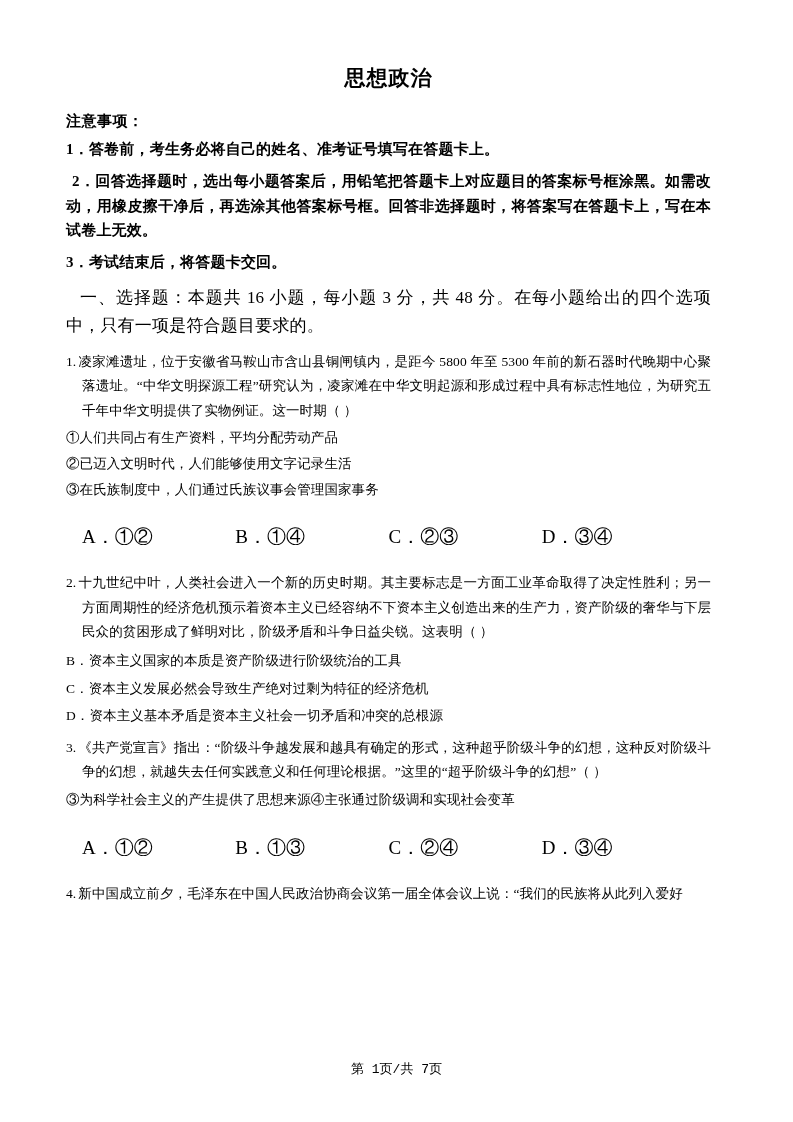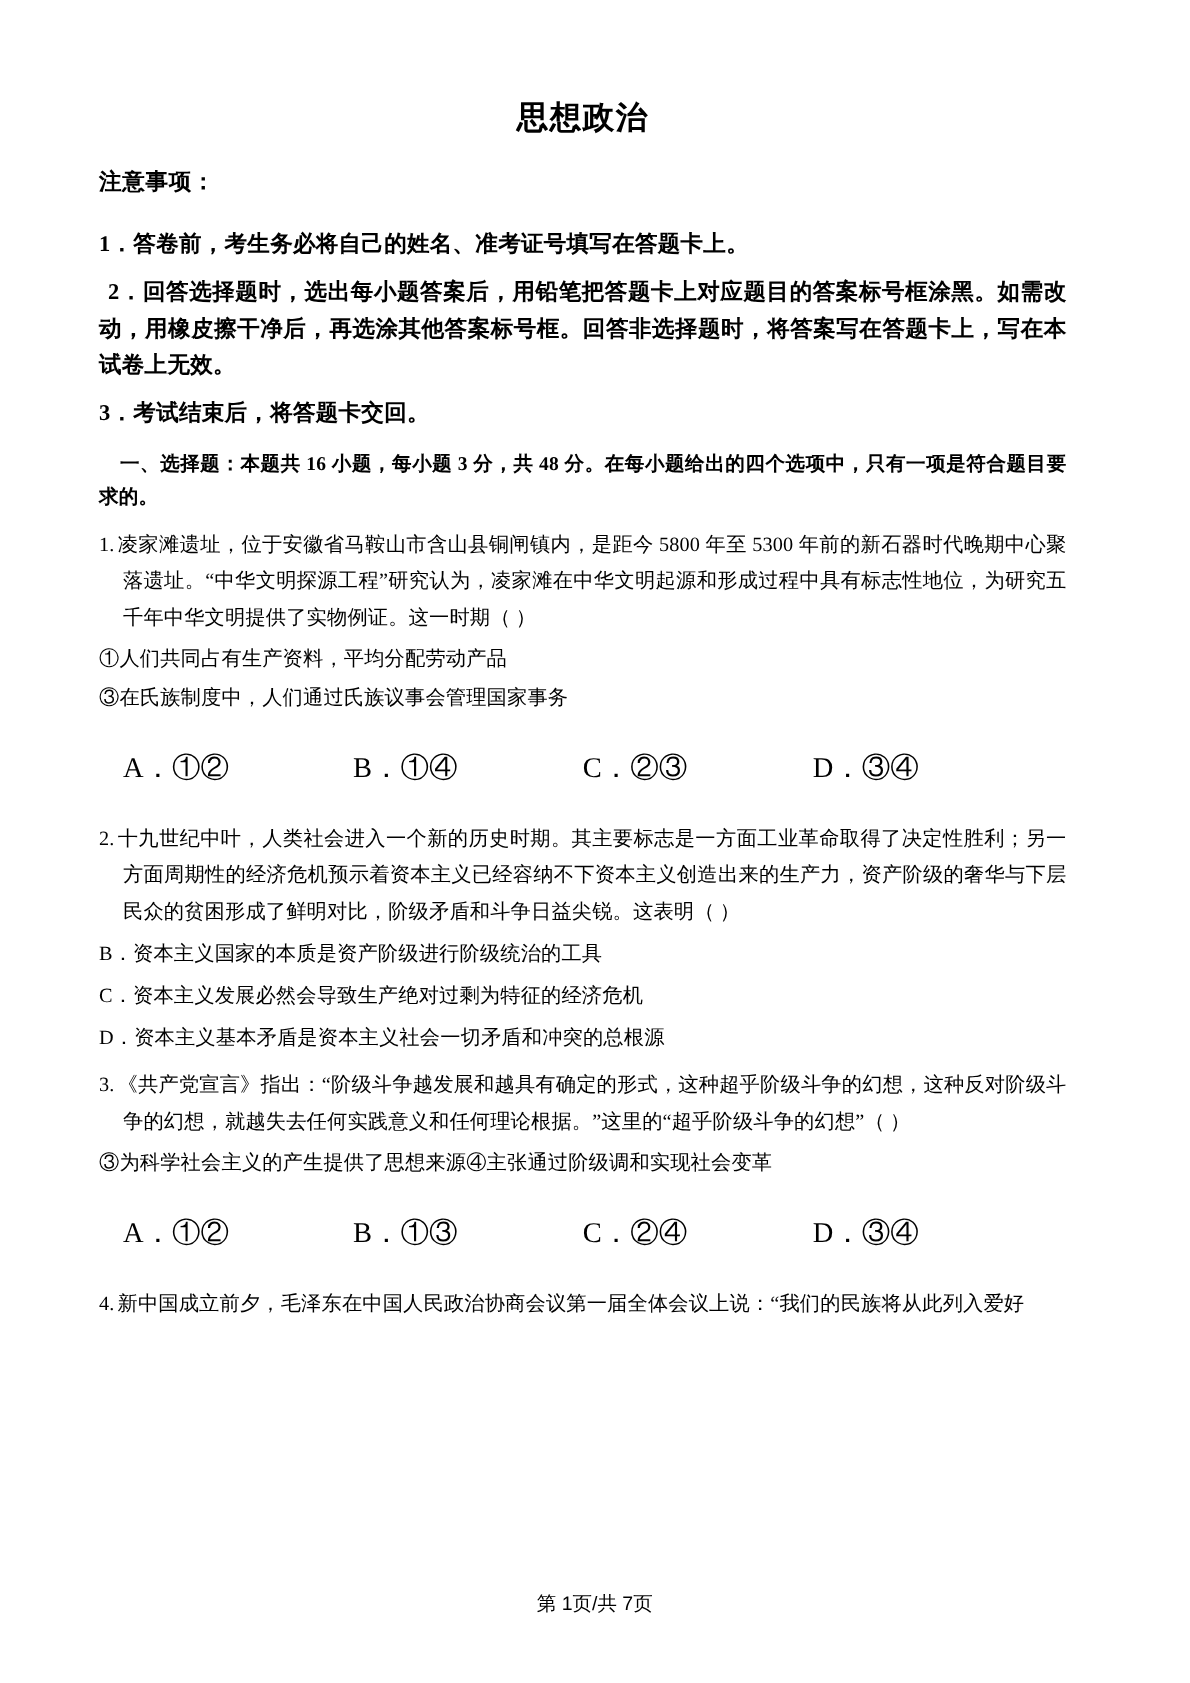--- a/index.html
+++ b/index.html
@@ -25,37 +25,37 @@
   .doc-title {
     text-align: center;
     font-size: 21px;
     font-weight: bold;
     letter-spacing: 1px;
     margin: 16px 0 20px 0;
   }
   .notice-head {
     font-size: 15px;
     font-weight: bold;
-    margin: 6px 0 20px 0;
+    margin: 6px 0 6px 0;
     letter-spacing: 0.5px;
   }
   .notice-item {
     font-size: 15px;
     font-weight: bold;
     line-height: 1.62;
     margin-bottom: 8px;
     text-align: justify;
     letter-spacing: 0.2px;
   }
   .notice-item.indent {
     text-indent: 6px;
   }
   .section-head {
-    font-size: 13px;
-    font-weight: bold;
+    font-size: 17px;
+    font-weight: normal;
     line-height: 1.62;
     margin: 10px 0 10px 0;
     text-align: justify;
     text-indent: 14px;
     letter-spacing: 0.2px;
   }
   .q {
     margin-bottom: 6px;
   }
   .q-stem {
@@ -92,41 +92,42 @@
     padding-left: 16px;
     text-indent: -16px;
   }
   .footer {
     position: absolute;
     left: 0;
     right: 0;
     bottom: 44px;
     text-align: center;
     font-size: 13px;
-    font-family: Liberation Sans, sans-serif;
+    font-family: Liberation Mono, monospace;
   }
 </style>
 </head>
 <body>
 
 <div class="page">
 
   <div class="doc-title">思想政治</div>
 
   <div class="notice-head">注意事项：</div>
 
   <div class="notice-item">1．答卷前，考生务必将自己的姓名、准考证号填写在答题卡上。</div>
   <div class="notice-item indent">2．回答选择题时，选出每小题答案后，用铅笔把答题卡上对应题目的答案标号框涂黑。如需改动，用橡皮擦干净后，再选涂其他答案标号框。回答非选择题时，将答案写在答题卡上，写在本试卷上无效。</div>
   <div class="notice-item">3．考试结束后，将答题卡交回。</div>
 
   <div class="section-head">一、选择题：本题共 16 小题，每小题 3 分，共 48 分。在每小题给出的四个选项中，只有一项是符合题目要求的。</div>
 
   <div class="q">
     <div class="q-stem hang"><span class="num">1.</span><span>凌家滩遗址，位于安徽省马鞍山市含山县铜闸镇内，是距今 5800 年至 5300 年前的新石器时代晚期中心聚落遗址。“中华文明探源工程”研究认为，凌家滩在中华文明起源和形成过程中具有标志性地位，为研究五千年中华文明提供了实物例证。这一时期（    ）</span></div>
     <div class="opt-line">①人们共同占有生产资料，平均分配劳动产品</div>
+    <div class="opt-line">②已迈入文明时代，人们能够使用文字记录生活</div>
     <div class="opt-line">③在氏族制度中，人们通过氏族议事会管理国家事务</div>
     <div class="opt-row">
       <span>A．①②</span>
       <span>B．①④</span>
       <span>C．②③</span>
       <span>D．③④</span>
     </div>
   </div>
 
   <div class="q">

